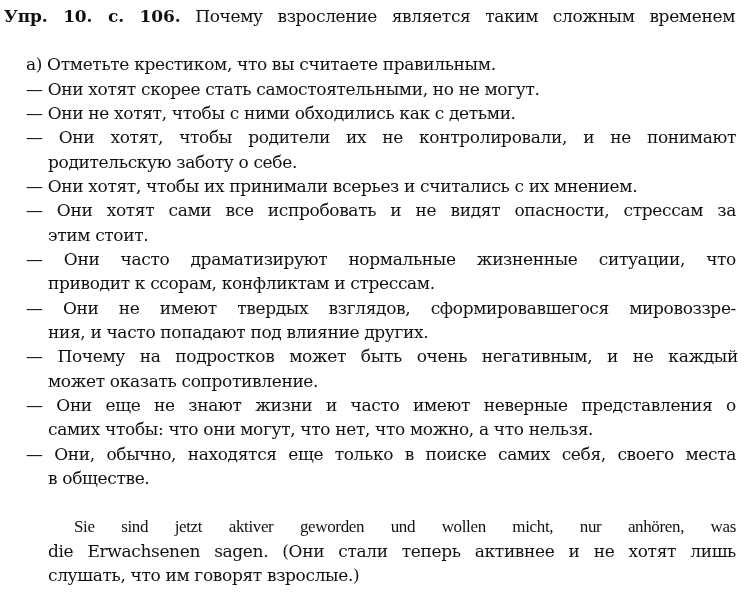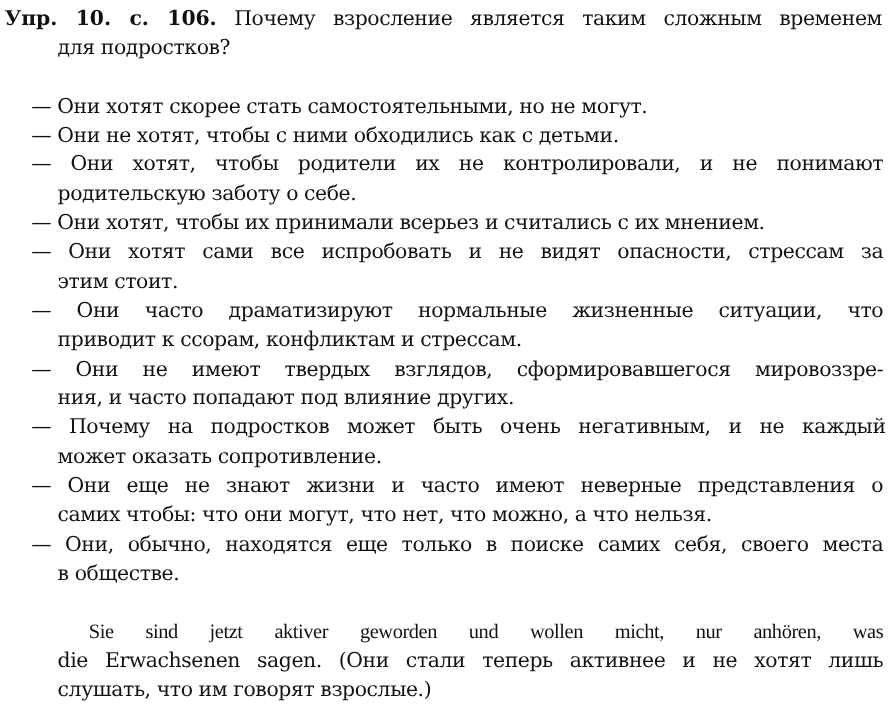--- a/index.html
+++ b/index.html
@@ -41,22 +41,22 @@
     .ldash { left: 26px; }
     .lcont { left: 48px; }
     .lpar { left: 74px; }
   </style>
 </head>
 <body>
 
 <div class="page">
 
   <div class="line l0 just" style="top:4px; width:731px;"><span class="b">Упр. 10. с. 106.</span> <span>Почему взросление является таким сложным временем</span></div>
-  <div class="line lcont" style="top:28px;">для подростков?</div>
 
+  <div class="line ldash" style="top:52px;">а) Отметьте крестиком, что вы считаете правильным.</div>
 
   <div>
     <div class="line ldash" style="top:77px;">— Они хотят скорее стать самостоятельными, но не могут.</div>
     <div class="line ldash" style="top:101px;text-align:right;">— Они не хотят, чтобы с ними обходились как с детьми.</div>
 
     <div class="line ldash just" style="top:125px; width:710px;">— Они хотят, чтобы родители их не контролировали, и не понимают</div>
     <div class="line lcont" style="top:150px;">родительскую заботу о себе.</div>
 
     <div class="line ldash" style="top:174px;">— Они хотят, чтобы их принимали всерьез и считались с их мнением.</div>
 

